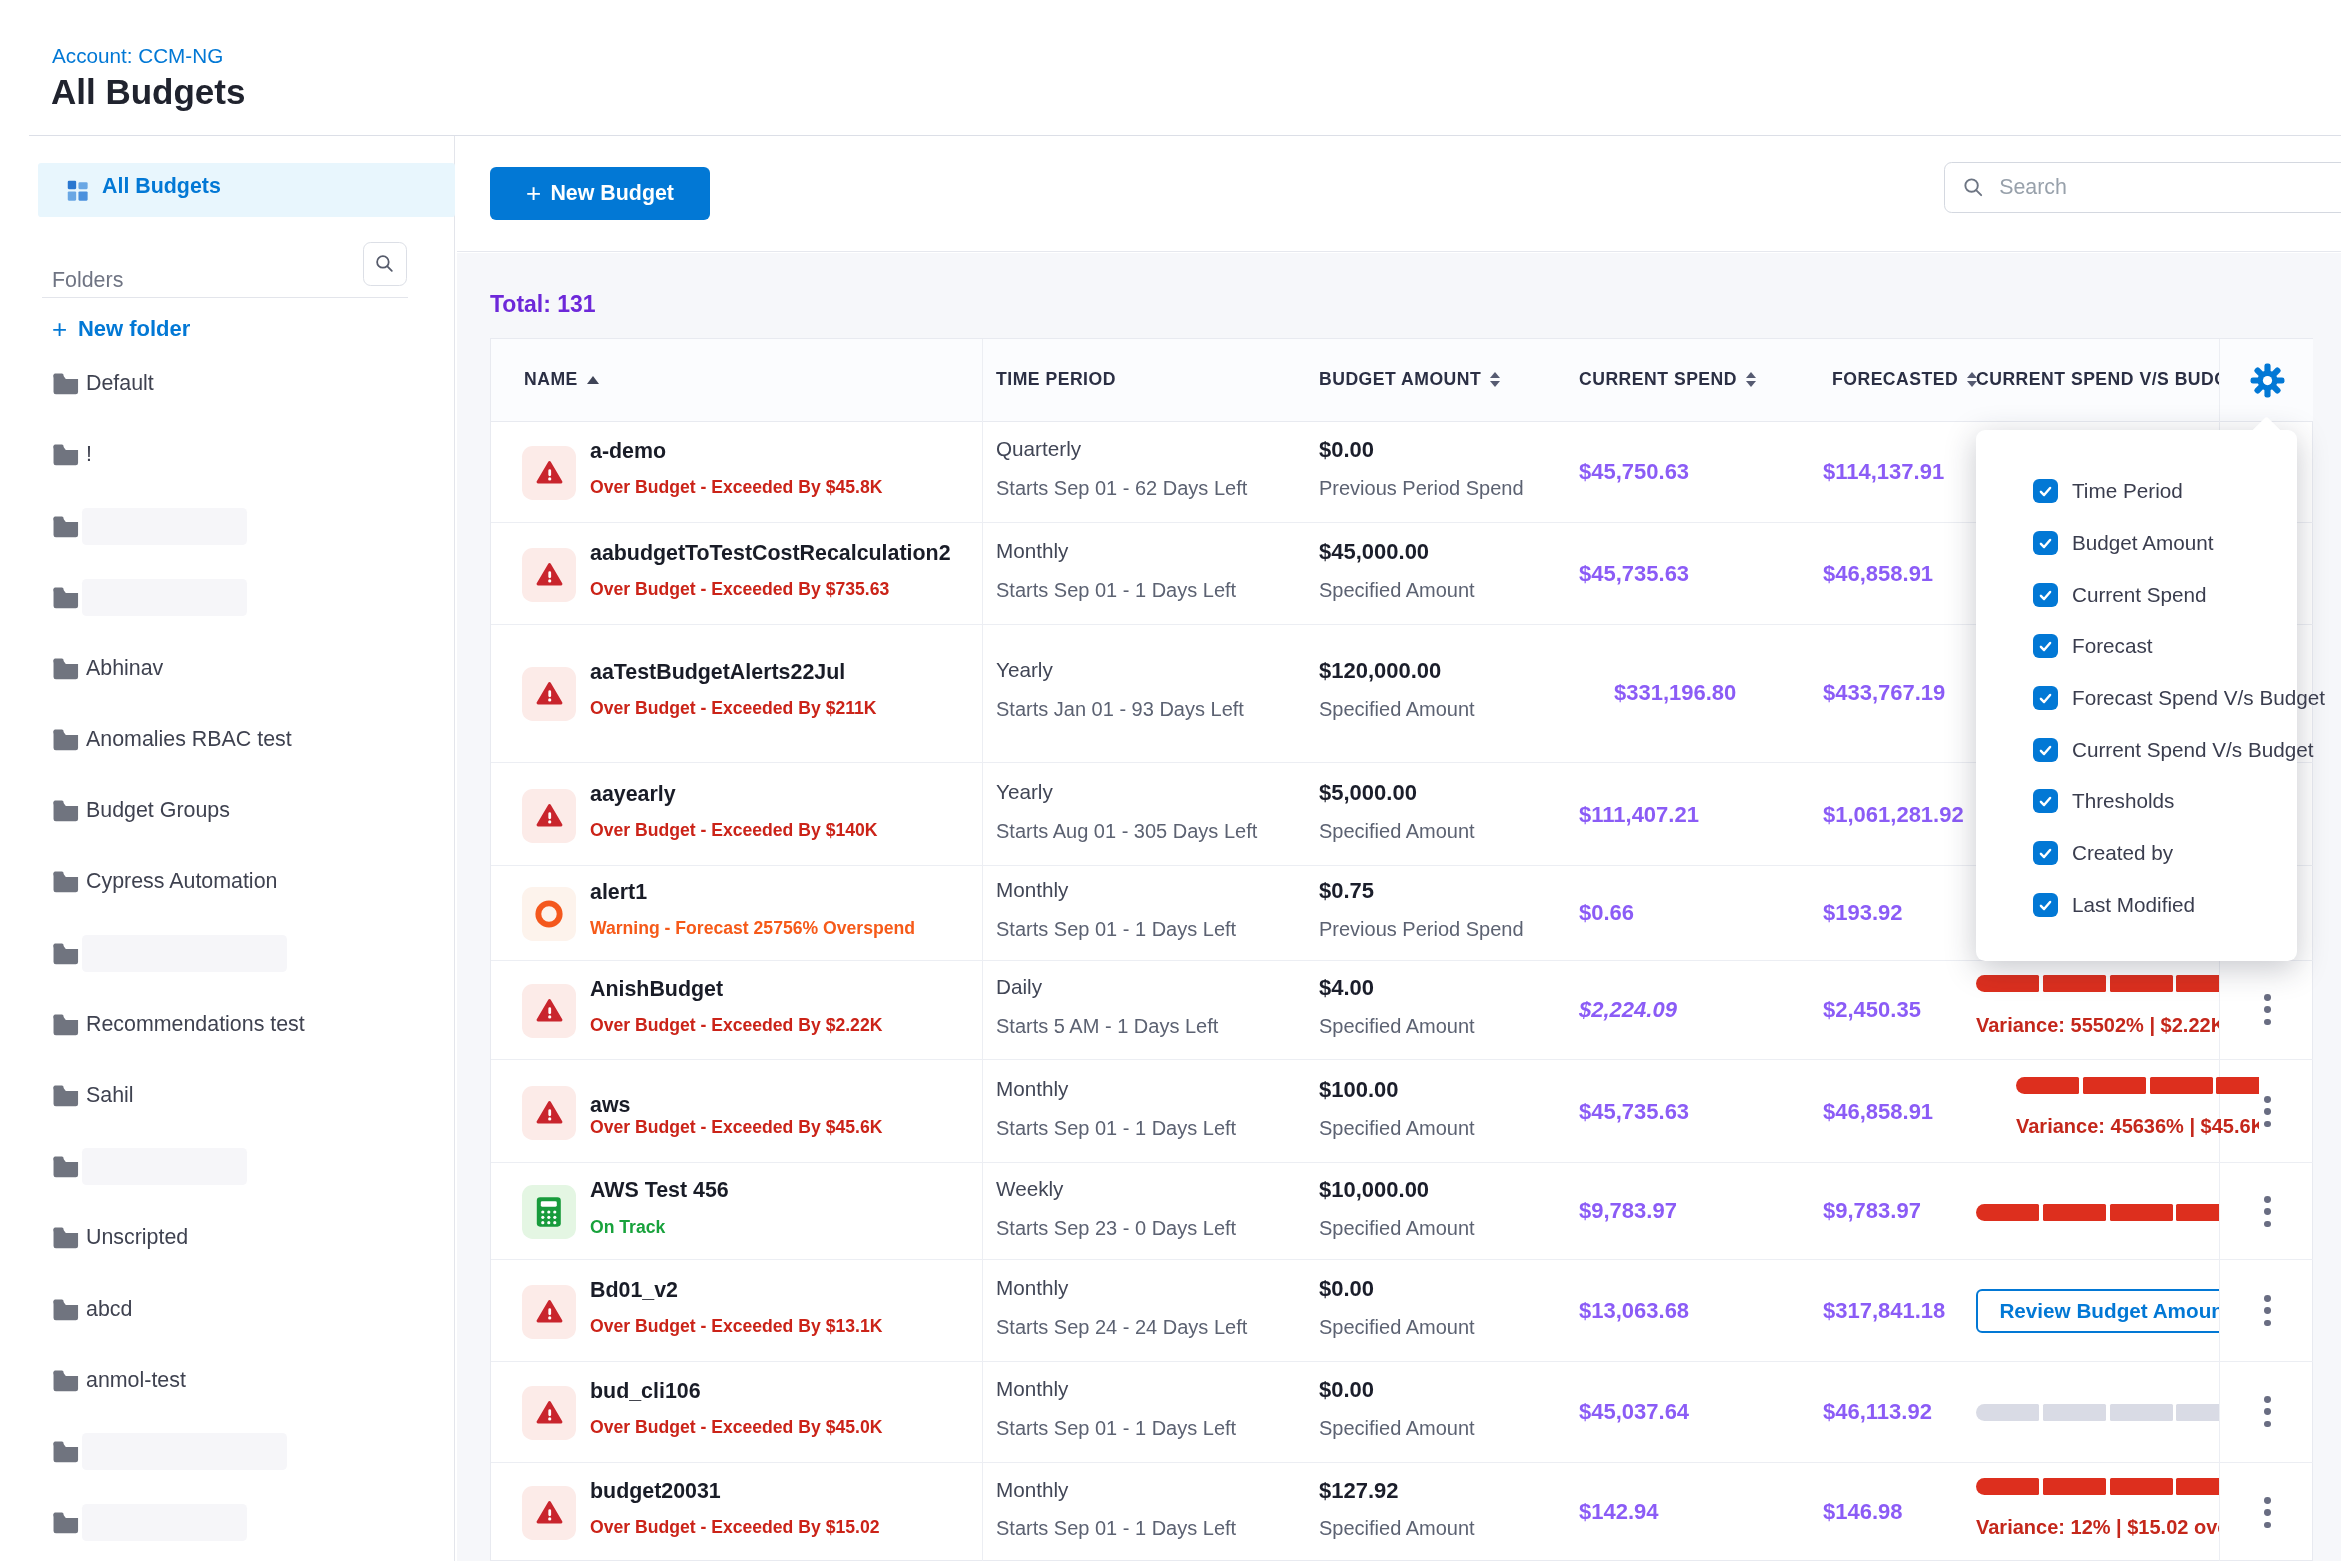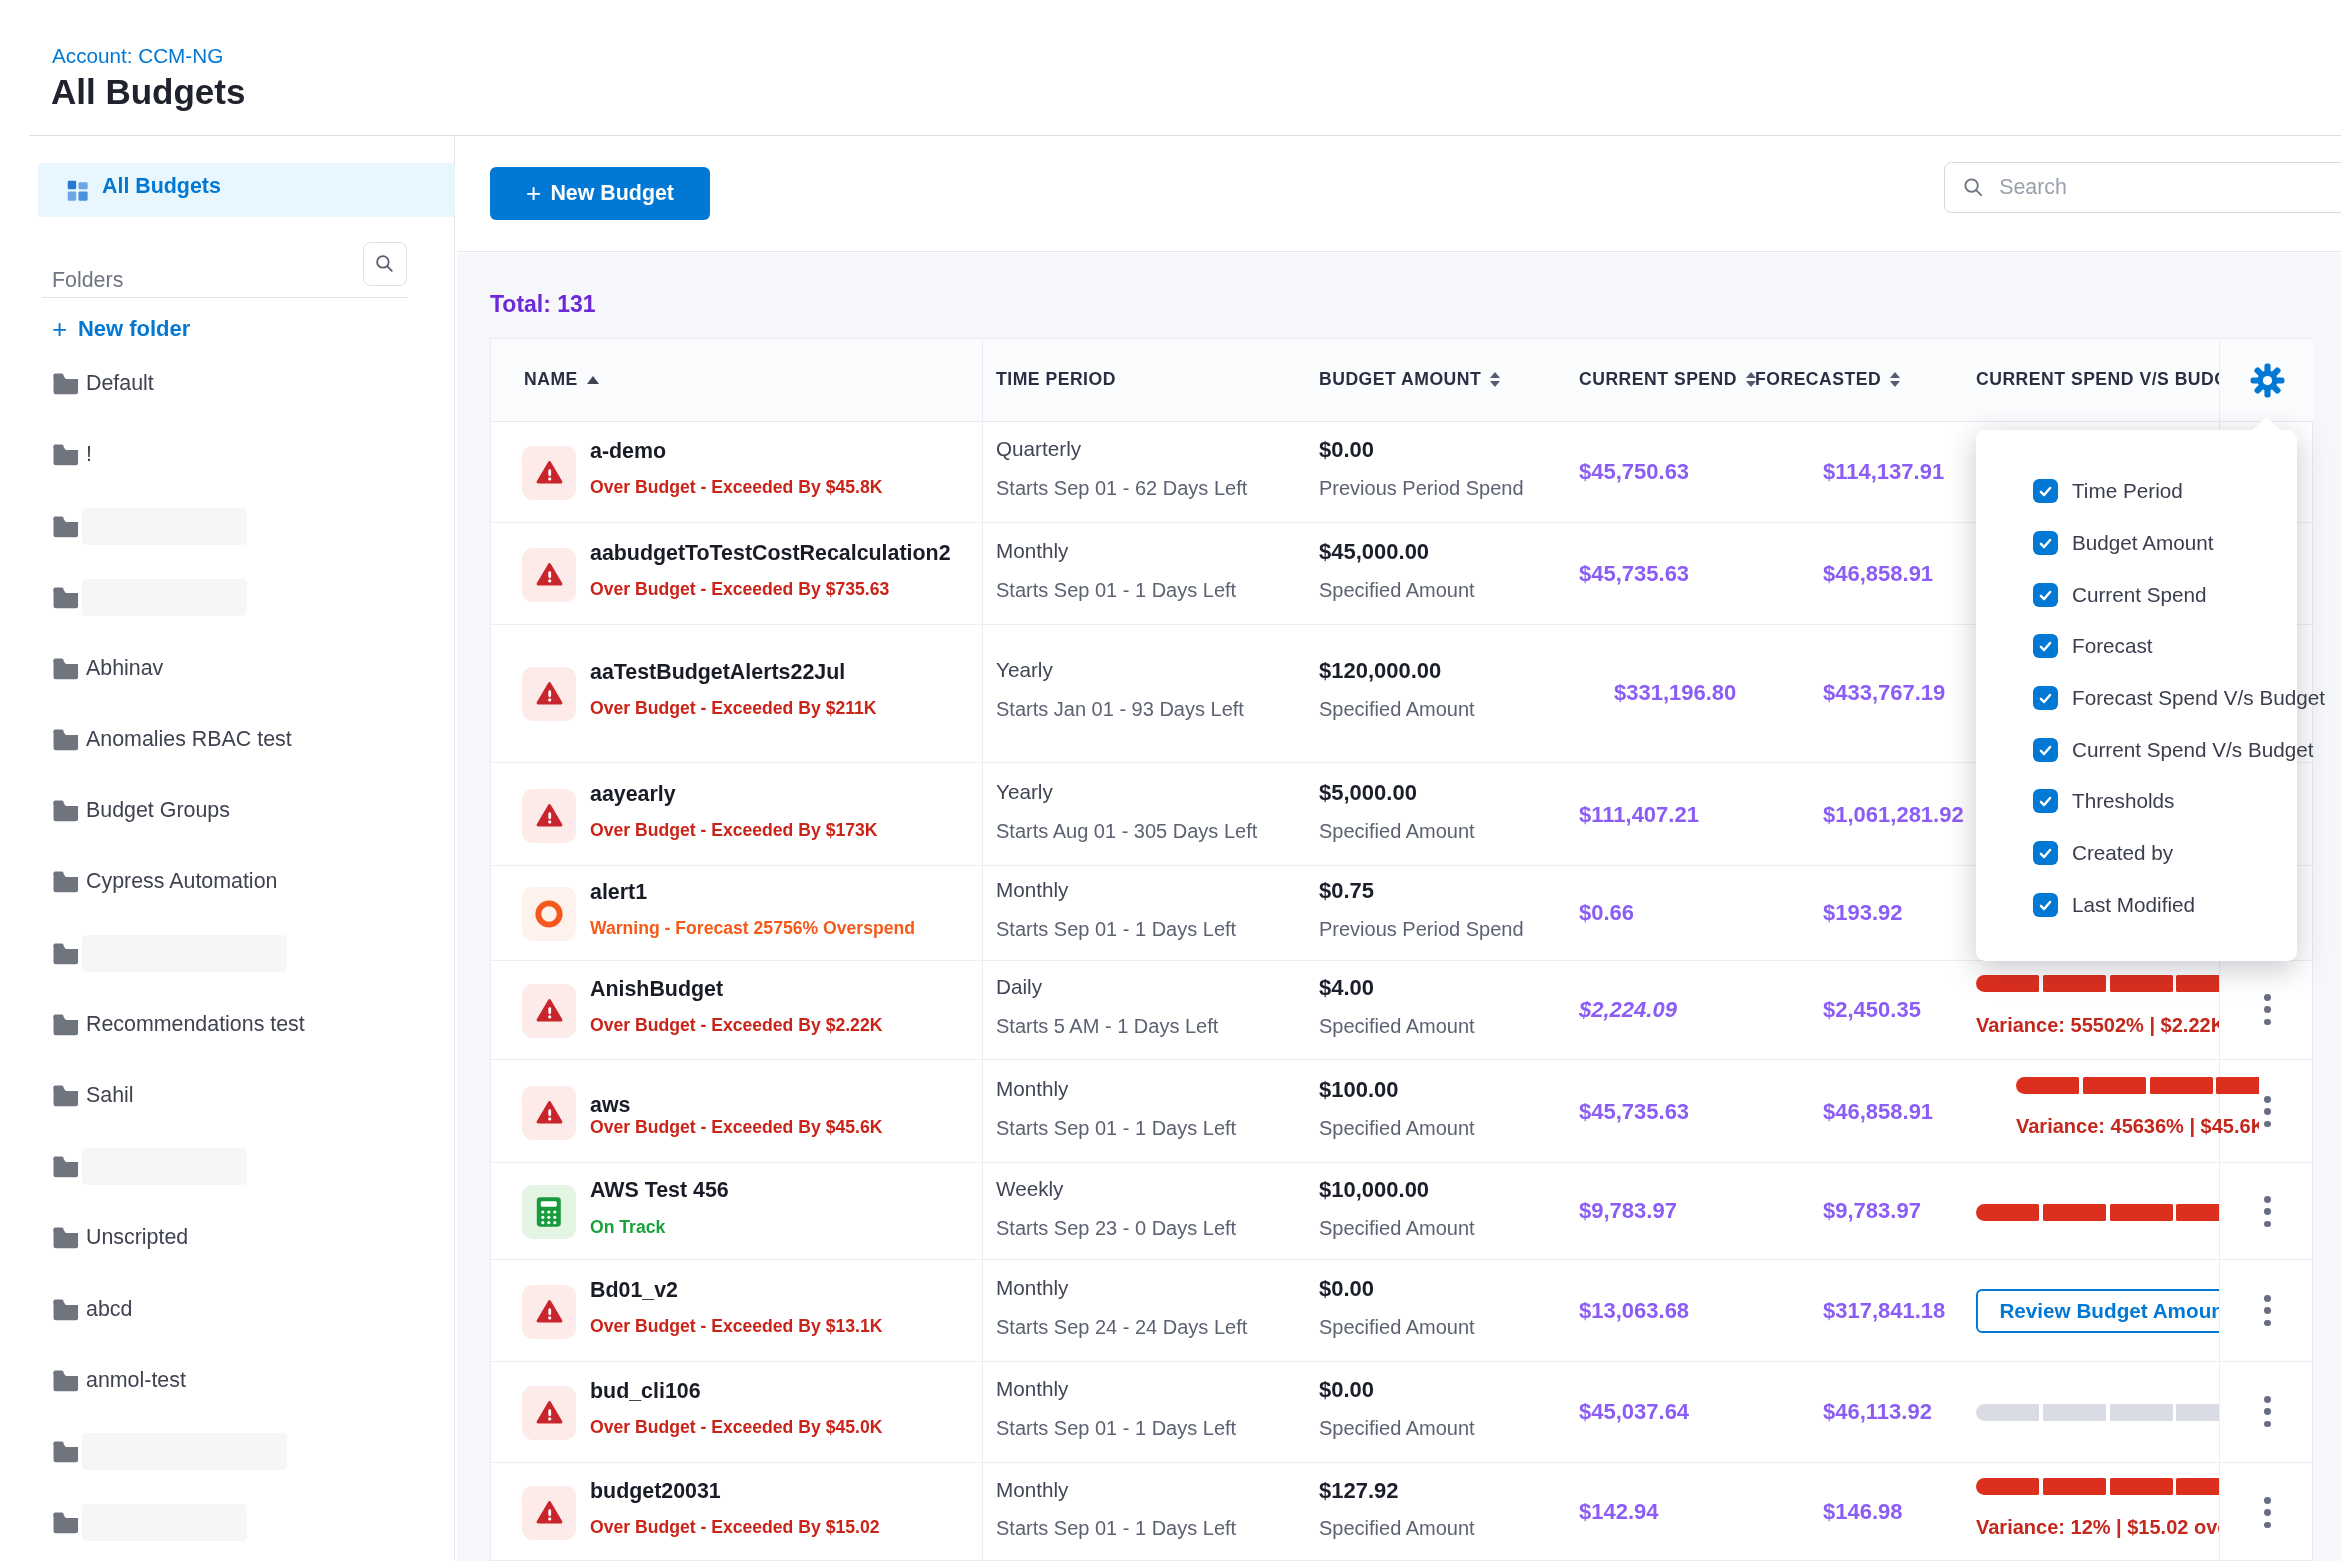--- a/index.html
+++ b/index.html
@@ -270,21 +270,21 @@
             <span class="d"></span>
           </span>
       </div>
       <div class="hcell" style="left:1088px;">
         <span>CURRENT SPEND</span>
         <span class="sorter">
             <span class="u"></span>
             <span class="d"></span>
           </span>
       </div>
-      <div class="hcell" style="left:1264px;">
+      <div class="hcell" style="left:1341px;">
         <span>FORECASTED</span>
         <span class="sorter">
             <span class="u"></span>
             <span class="d"></span>
           </span>
       </div>
       <div class="hcell clip" style="left:1485px;width:243px;">
         <span>CURRENT SPEND V/S BUDGET</span>
       </div>
     </div>
@@ -344,21 +344,21 @@
         </div>
         <div class="row" style="top: 425px; height: 102px;">
           <div class="sicon over" style="top:24.5px;">
             <svg width="29" height="27.6" viewBox="0 0 24 24">
               <path d="M12 3 L22 20 H2 Z" fill="#c9252d" stroke="#c9252d" stroke-width="2.5" stroke-linejoin="round"></path>
               <rect x="11" y="9" width="2.4" height="6" rx="1.2" fill="#fff"></rect>
               <circle cx="12.2" cy="17.3" r="1.4" fill="#fff"></circle>
             </svg>
           </div>
           <div class="bname" style="top:17.6px;">aayearly</div>
-          <div class="bstatus over" style="top:56px;">Over Budget - Exceeded By $173K</div>
+          <div class="bstatus over" style="top:56px;">Over Budget - Exceeded By $140K</div>
           <div class="tp1" style="top:16px;">Yearly</div>
           <div class="tp2" style="top:56px;">Starts Aug 01 - 305 Days Left</div>
           <div class="bam" style="top:16px;">$5,000.00</div>
           <div class="bsub" style="top:56px;">Specified Amount</div>
           <div class="money" style="left:1088px;top:38px;">$111,407.21</div>
           <div class="money" style="left:1332px;top:38px;">$1,061,281.92</div>
         </div>
         <div class="row" style="top: 527px; height: 95px;">
           <div class="sicon warning" style="top:20.7px;">
             <svg width="32" height="32" viewBox="0 0 24 24">

